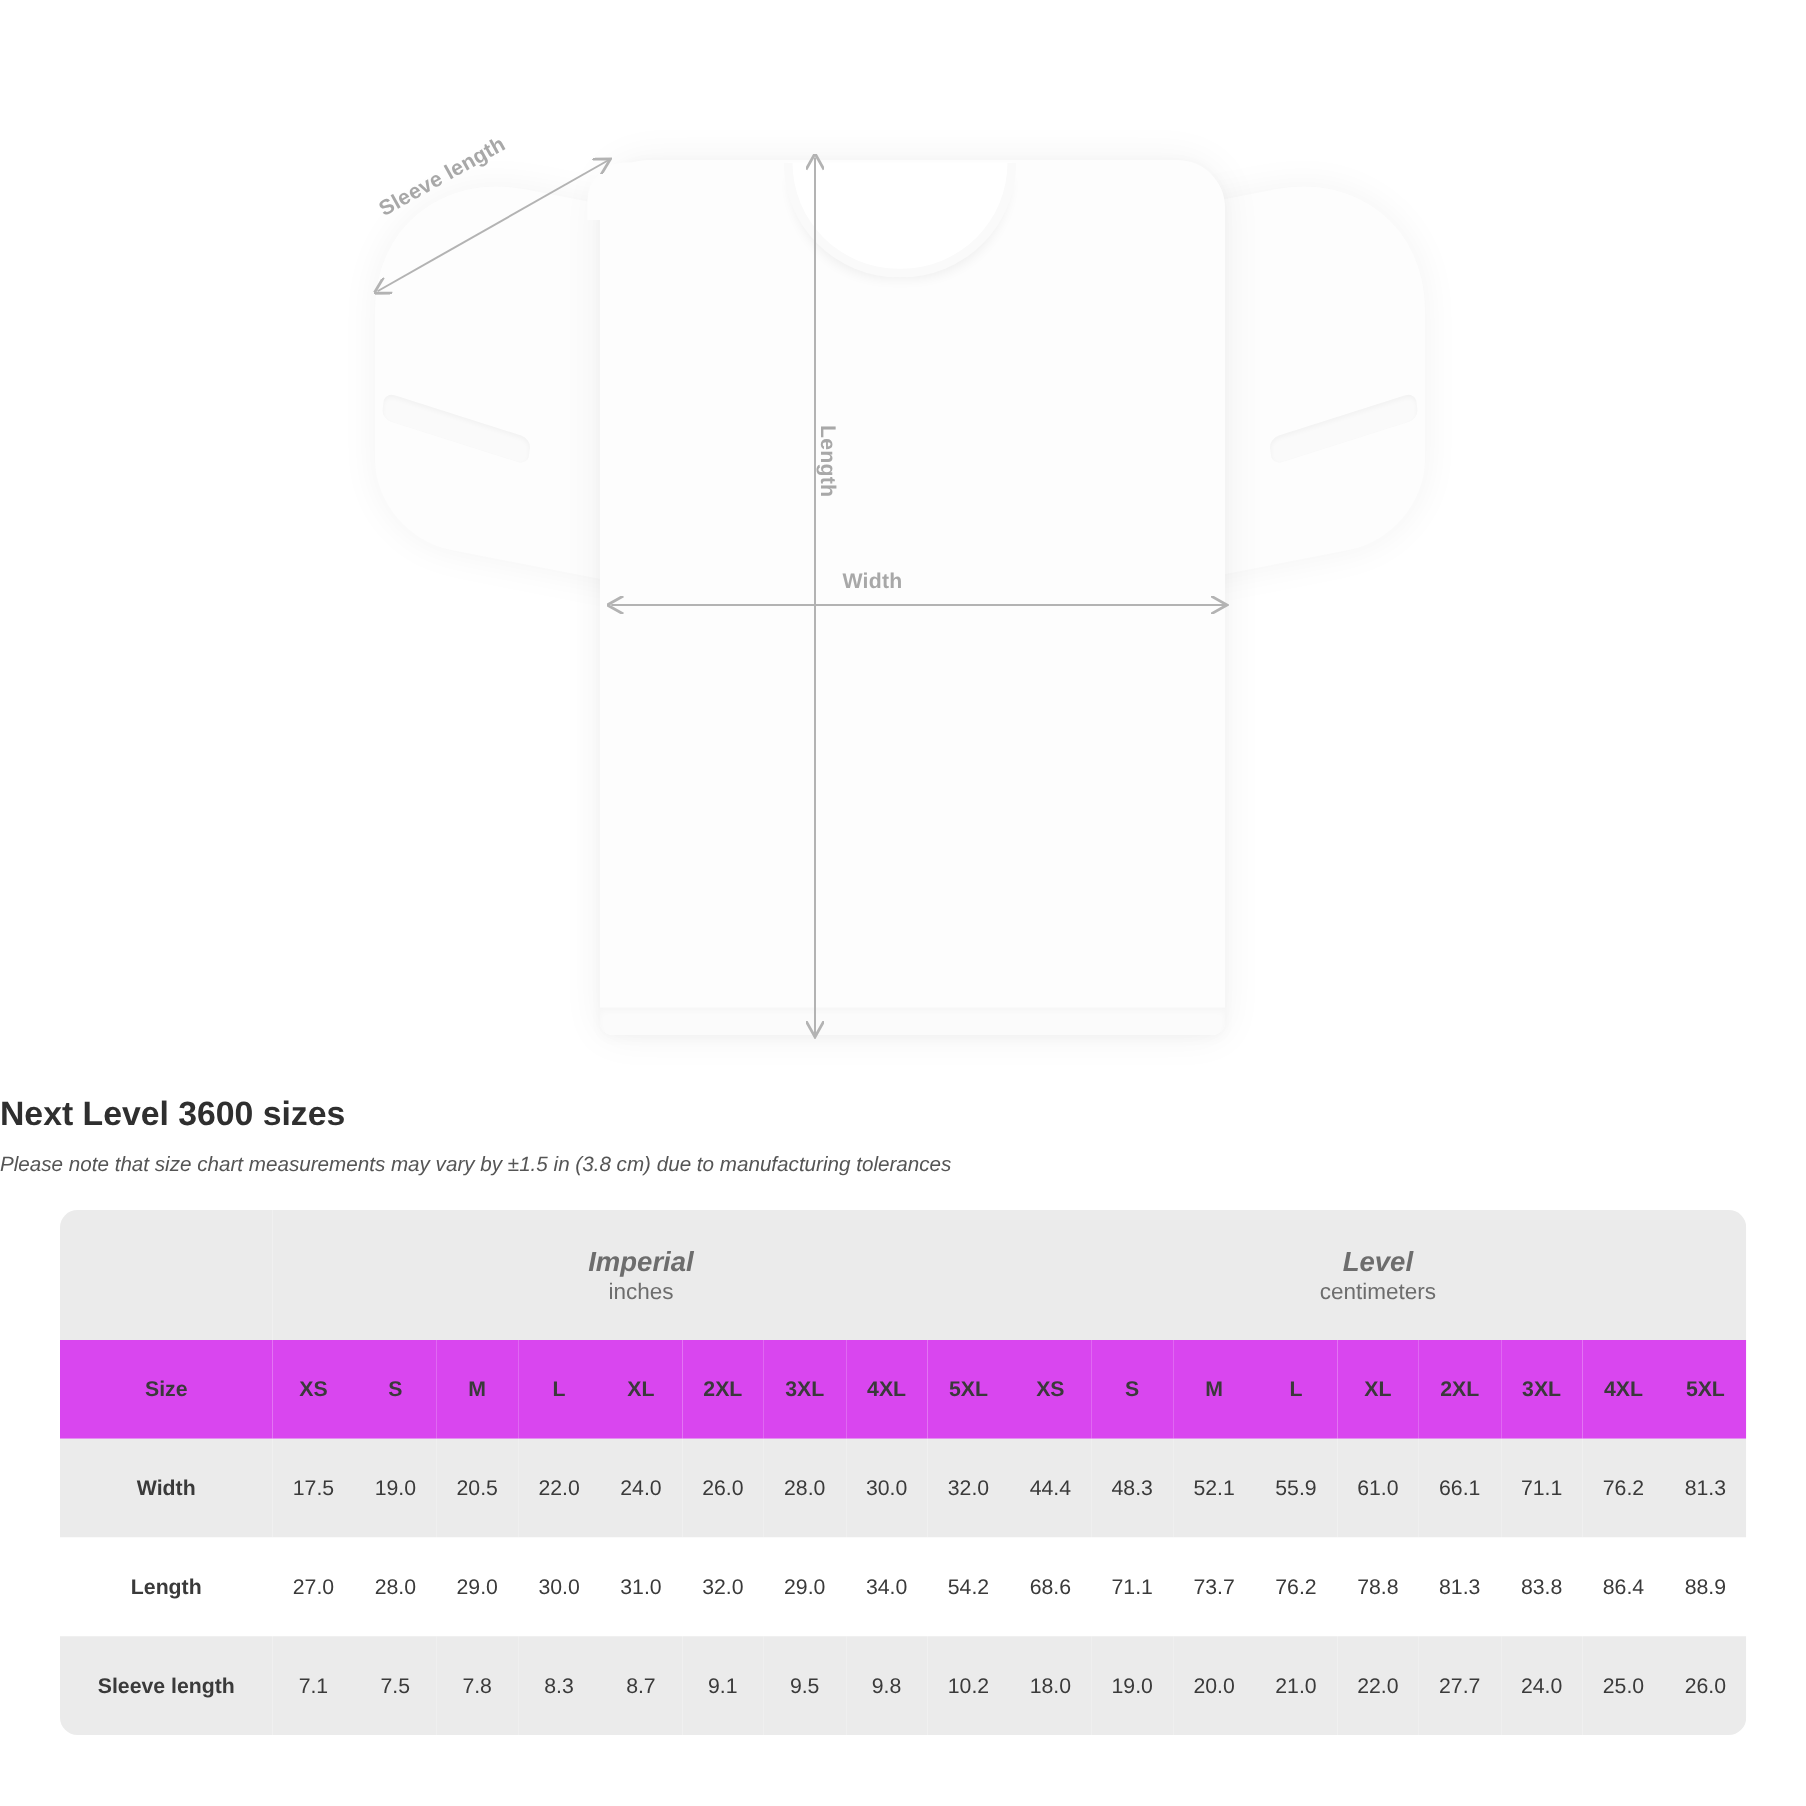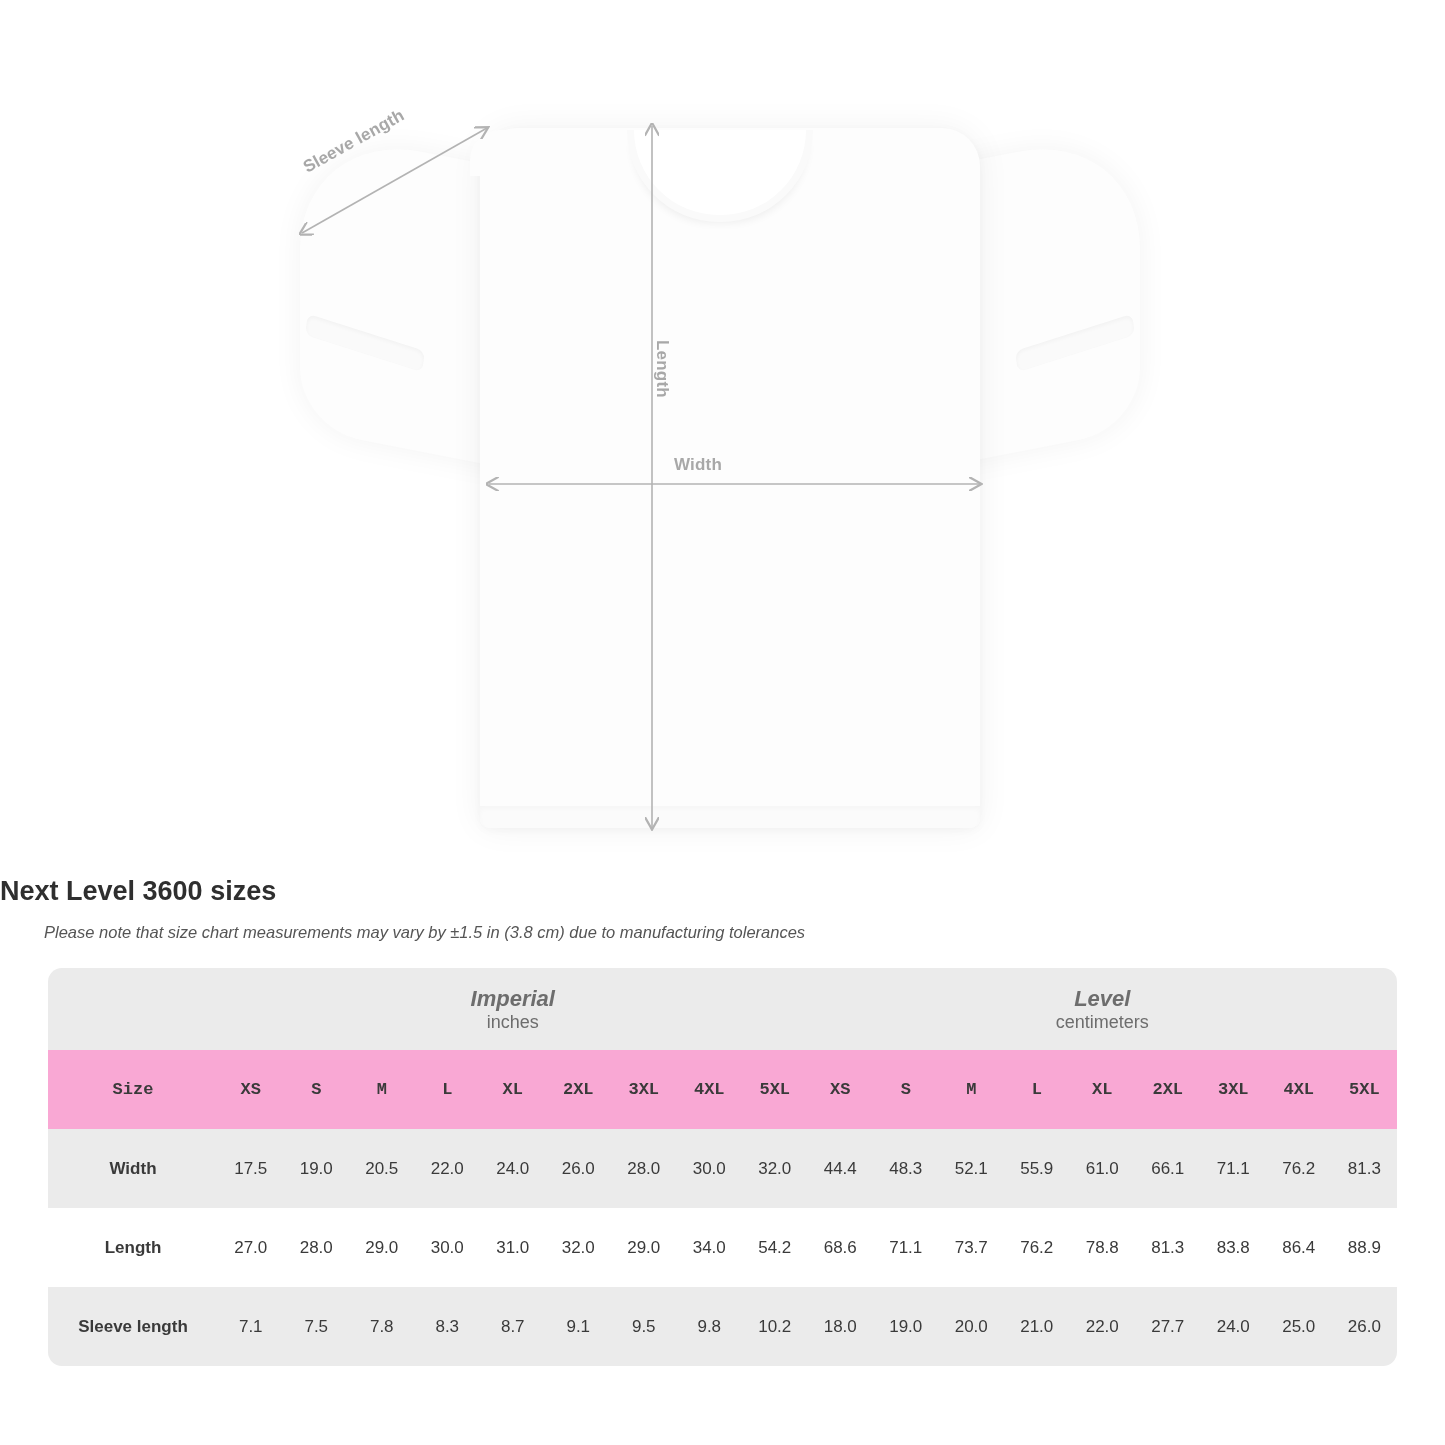--- a/index.html
+++ b/index.html
@@ -142,21 +142,20 @@
     font-size: 27px;
     font-weight: bold;
     color: #2f2f2f;
     margin: 0 0 16px 0;
   }
   .chart-note {
     font-size: 16.5px;
     font-style: italic;
     color: #555555;
     margin: 0;
-    padding-left: 44px;
   }
 
   
   .table-wrap {
     margin: 26px 48px 0 48px;
     border-radius: 14px;
     overflow: hidden;
   }
   table.size-table {
     border-collapse: collapse;
@@ -167,38 +166,37 @@
   table.size-table td {
     text-align: center;
     font-size: 17px;
     color: #3a3a3a;
     padding: 0;
     height: 79px;
     border: none;
   }
   .unit-head {
     background: #ebebeb;
-    height: 82px;
+    height: 104px;
   }
   .unit-title {
     font-size: 22px;
     font-weight: bold;
     font-style: italic;
     color: #6d6d6d;
     line-height: 1.25;
   }
   .unit-sub {
     font-size: 18px;
     color: #6d6d6d;
     font-weight: normal;
     font-style: normal;
   }
   .row-head {
-    background: #f9a8d4;
-    font-family: Liberation Mono, monospace;
+    background: #d946ef;
   }
   .row-head th {
     font-weight: bold;
     font-size: 17px;
     color: #3a3a3a;
   }
   .row-shaded { background: #ebebeb; }
   .row-plain  { background: #ffffff; }
   .rowlabel {
     font-weight: bold;

